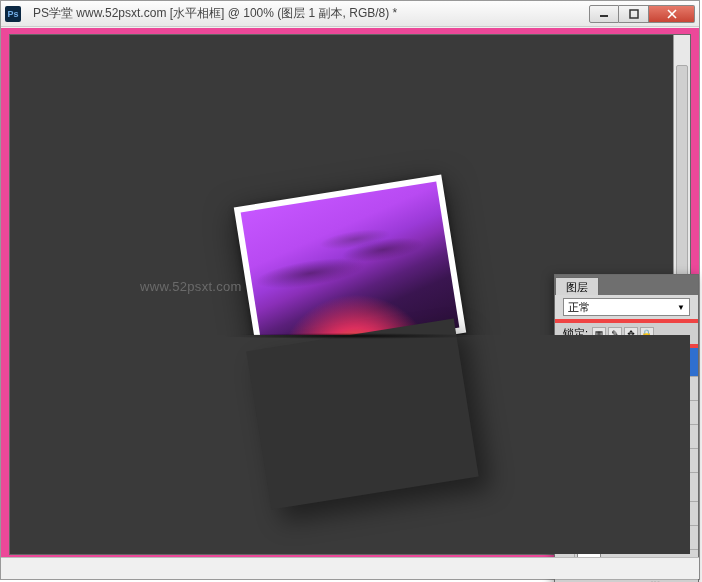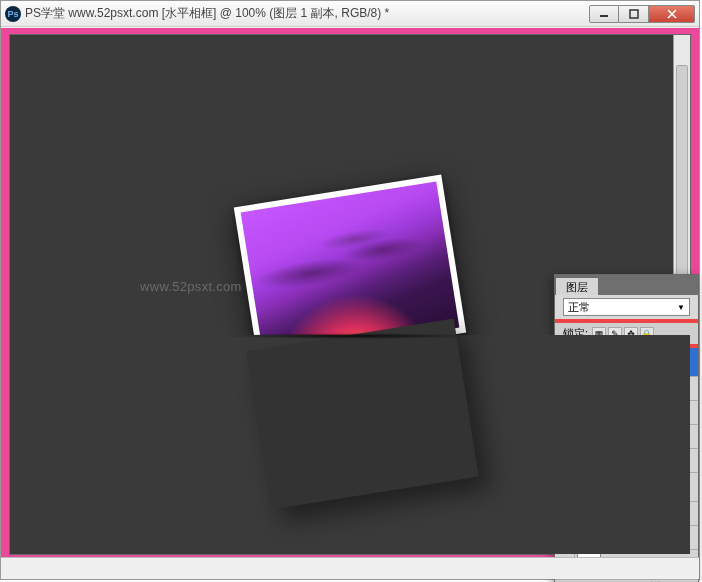--- a/index.html
+++ b/index.html
@@ -1,22 +1,22 @@
 <!DOCTYPE html>
 <html><head>
 <meta charset="utf-8">
 <style>
 * { margin: 0; padding: 0; box-sizing: border-box; font-family: "Microsoft YaHei", Tahoma, sans-serif; font-size: 11px; }
 body { background: #fff; width: 702px; height: 582px; overflow: hidden; }
 
 .window { border: 1px solid #999; width: 700px; height: 580px; position: relative; background: #f0f0f0; }
 
 .titlebar { height: 26px; background: linear-gradient(#fdfdfd, #e8e8e8); display: flex; align-items: center; padding: 0 4px; border-bottom: 1px solid #ccc; }
-.titlebar .ps-icon { width: 16px; height: 16px; background: #0a2742; color: #73aee6; display: flex; align-items: center; justify-content: center; font-size: 9px; font-weight: bold; border-radius: 8px; margin-right: 4px; }
-.titlebar .title { flex: 1; color: #444; font-size: 12px; white-space: nowrap; overflow: hidden; }
+.titlebar .ps-icon { width: 16px; height: 16px; background: #0a2742; color: #73aee6; display: flex; align-items: center; justify-content: center; font-size: 9px; font-weight: bold; border-radius: 2px; margin-right: 4px; }
+.titlebar .title { flex: 1; color: #444; font-size: 12px; white-space: nowrap; overflow: hidden; margin-left: 8px; }
 .titlebar .winbtns { display: flex; gap: 0; }
 .titlebar .winbtn { width: 30px; height: 18px; border: 1px solid #888; display: flex; align-items: center; justify-content: center; cursor: pointer; background: linear-gradient(#f5f5f5,#dcdcdc); }
 .titlebar .winbtn.min { border-radius: 2px 0 0 2px; }
 .titlebar .winbtn.max { border-left: none; }
 .titlebar .winbtn.close { width: 46px; background: linear-gradient(#e67a6a,#c84535); border-left: none; border-radius: 0 2px 2px 0; color: #fff; }
 
 .workspace { position: absolute; top: 27px; left: 0; right: 0; bottom: 22px; background: #ec4899; }
 .canvas-area { position: absolute; top: 6px; left: 8px; right: 8px; bottom: 2px; background: #3a3a3a; border: 1px solid #666; overflow: hidden; }
 .vscroll { position: absolute; top: 0; bottom: 17px; right: 0; width: 17px; background: #e8e8e8; border-left: 1px solid #999; }
 .vscroll .thumb { position: absolute; top: 30px; left: 2px; right: 2px; height: 44%; background: #cfcfcf; border: 1px solid #aaa; border-radius: 2px; }

